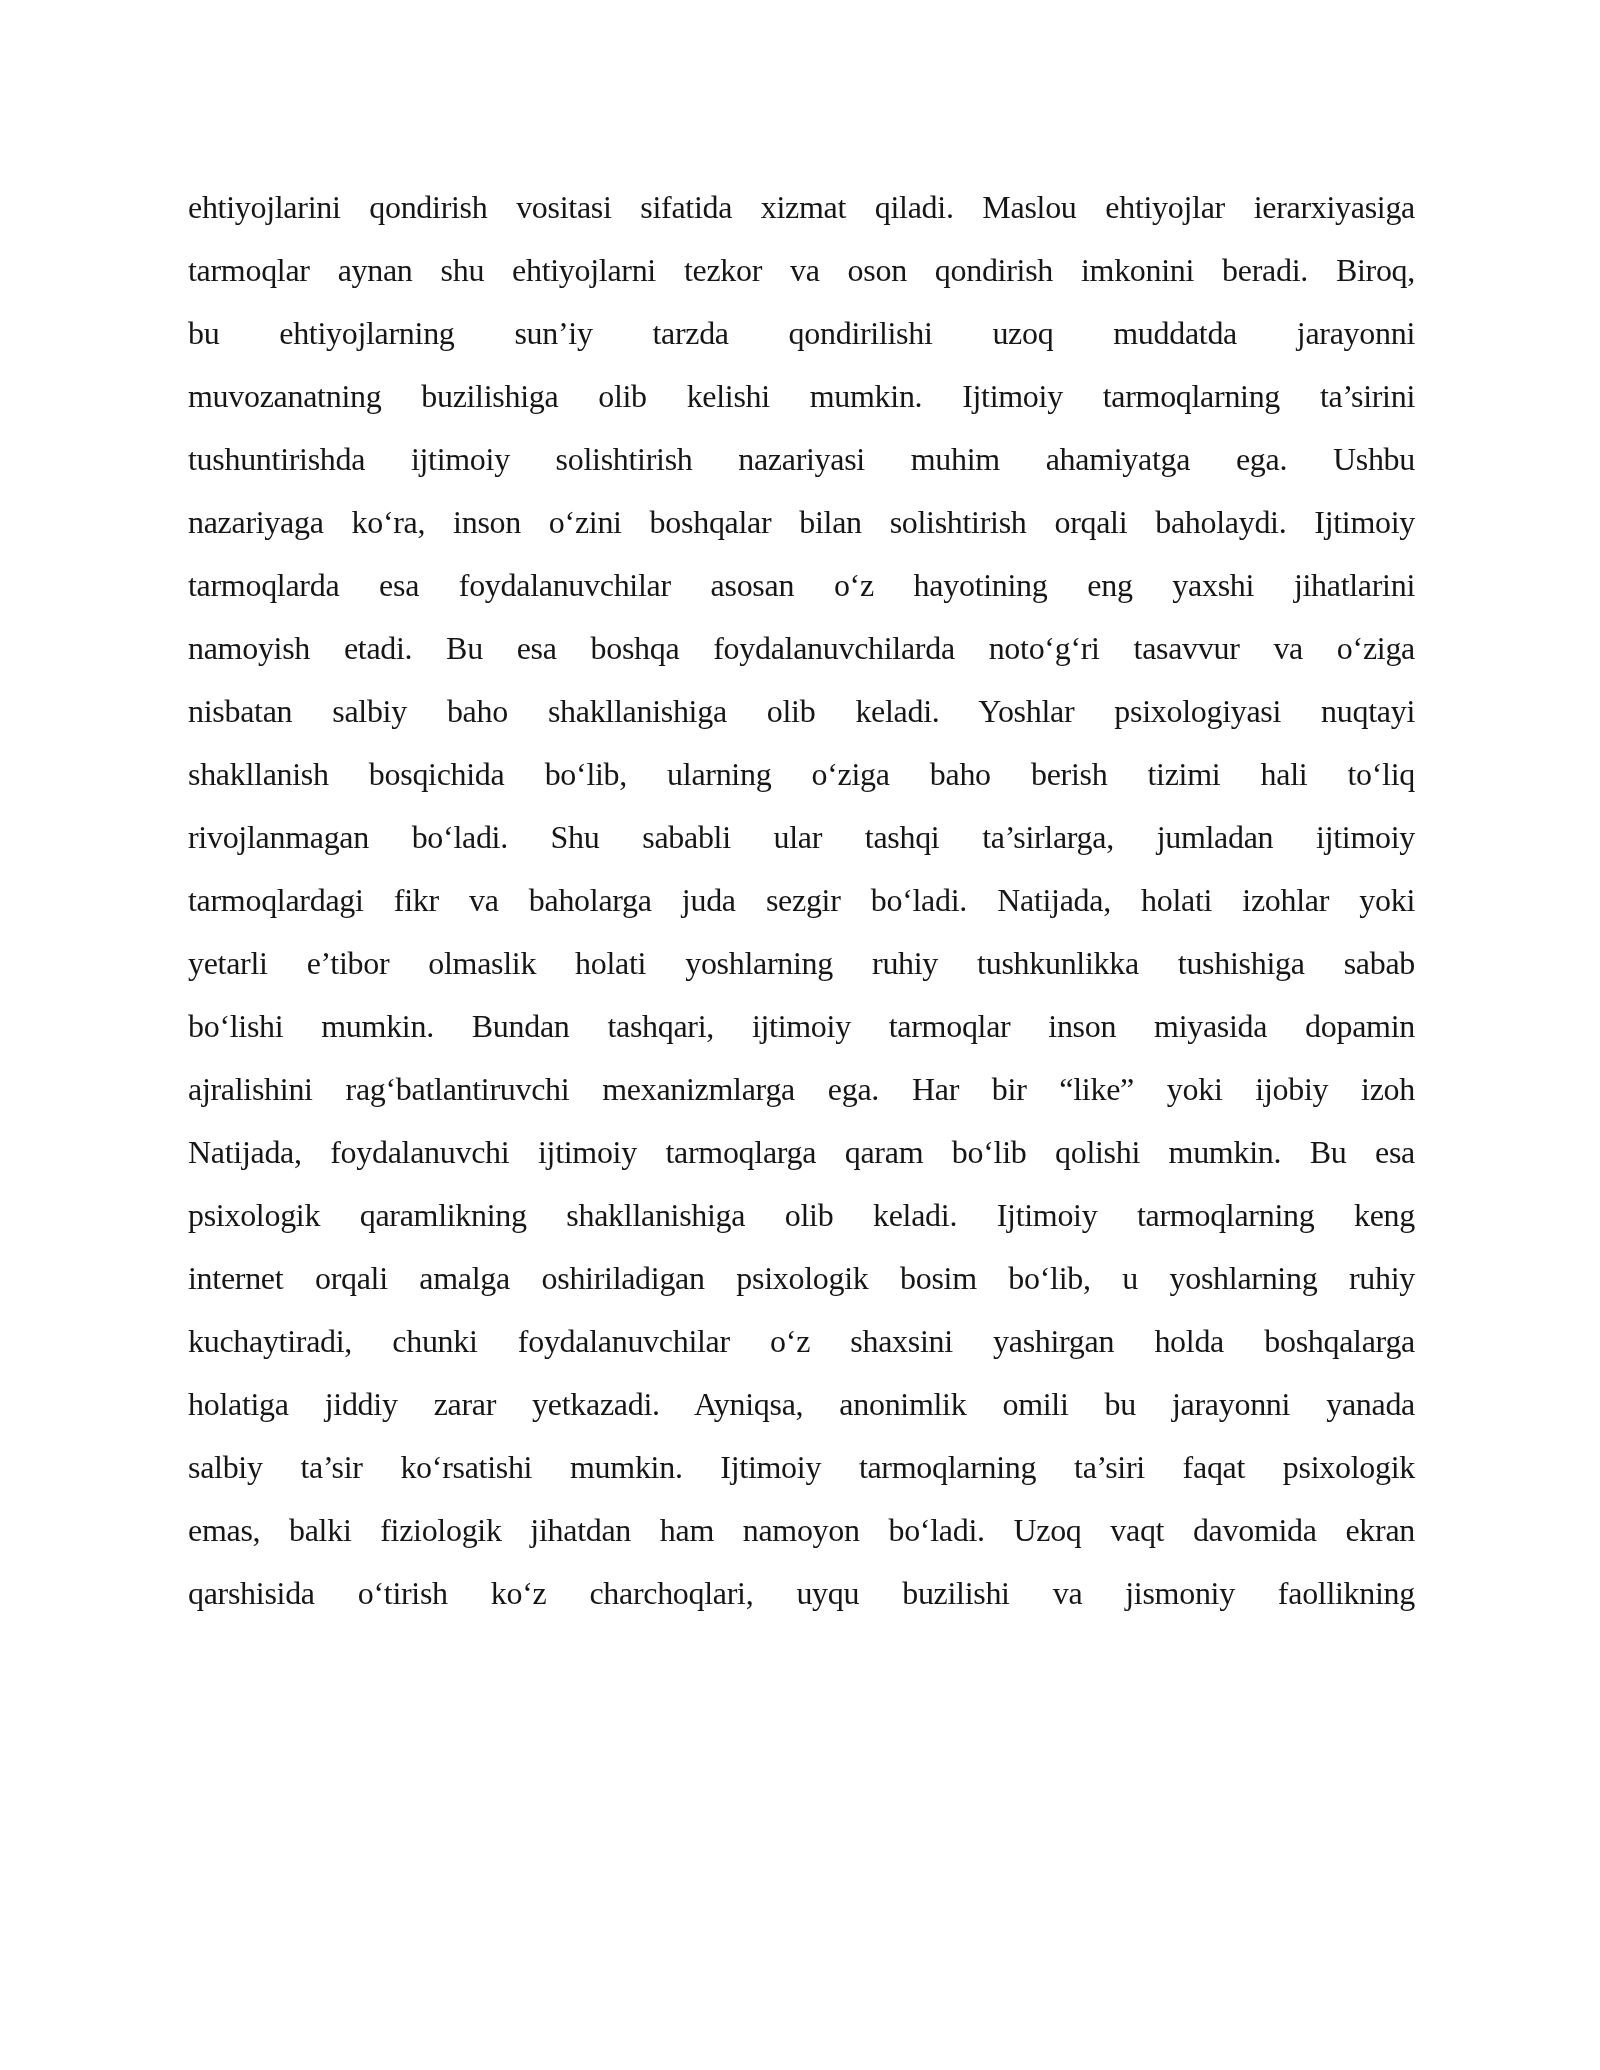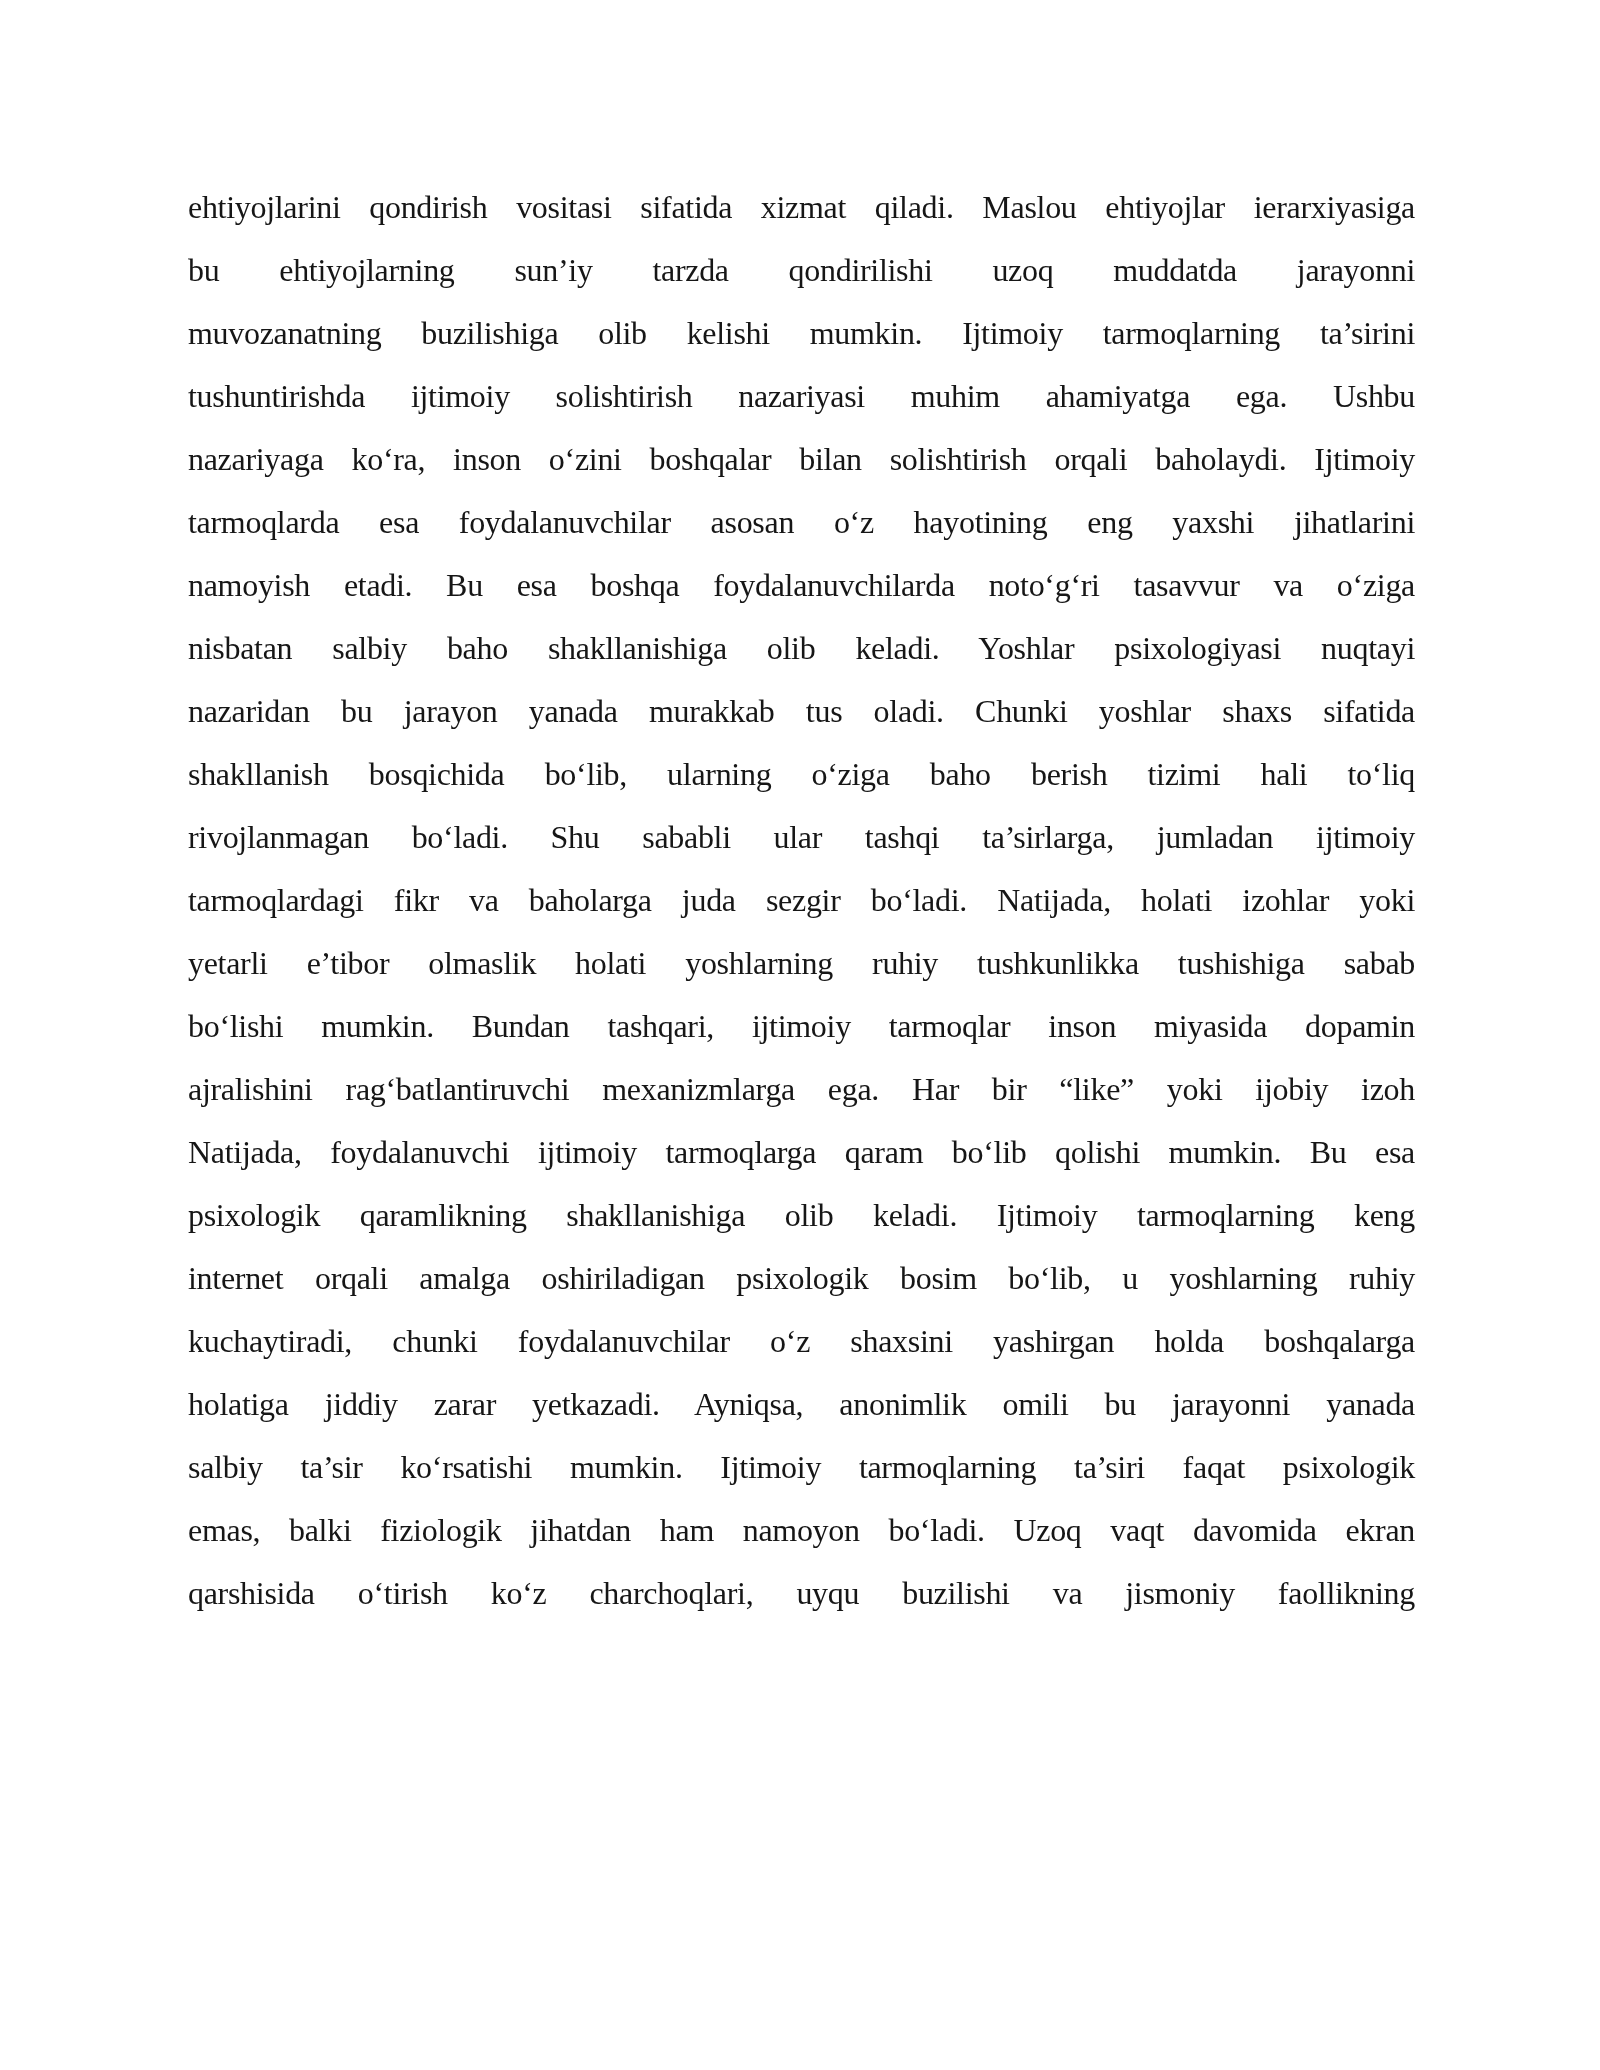--- a/index.html
+++ b/index.html
@@ -30,28 +30,28 @@
     -moz-text-align-last: justify;
     word-break: keep-all;
   }
 </style>
 </head>
 <body>
 
 <div class="page" style="background: rgb(255, 255, 255);">
   <div class="text-block" id="text-block" style="color: rgb(22, 22, 22);">
       <div class="line">ehtiyojlarini qondirish vositasi sifatida xizmat qiladi. Maslou ehtiyojlar ierarxiyasiga</div>
+      <div class="line">tarmoqlar aynan shu ehtiyojlarni tezkor va oson qondirish imkonini beradi. Biroq,</div>
       <div class="line">bu ehtiyojlarning sun’iy tarzda qondirilishi uzoq muddatda jarayonni</div>
       <div class="line">muvozanatning buzilishiga olib kelishi mumkin. Ijtimoiy tarmoqlarning ta’sirini</div>
       <div class="line">tushuntirishda ijtimoiy solishtirish nazariyasi muhim ahamiyatga ega. Ushbu</div>
       <div class="line">nazariyaga koʻra, inson oʻzini boshqalar bilan solishtirish orqali baholaydi. Ijtimoiy</div>
       <div class="line">tarmoqlarda esa foydalanuvchilar asosan oʻz hayotining eng yaxshi jihatlarini</div>
       <div class="line">namoyish etadi. Bu esa boshqa foydalanuvchilarda notoʻgʻri tasavvur va oʻziga</div>
       <div class="line">nisbatan salbiy baho shakllanishiga olib keladi. Yoshlar psixologiyasi nuqtayi</div>
-      <div class="line">nazaridan bu jarayon yanada murakkab tus oladi. Chunki yoshlar shaxs sifatida</div>
       <div class="line">shakllanish bosqichida boʻlib, ularning oʻziga baho berish tizimi hali toʻliq</div>
       <div class="line">rivojlanmagan boʻladi. Shu sababli ular tashqi ta’sirlarga, jumladan ijtimoiy</div>
       <div class="line">tarmoqlardagi fikr va baholarga juda sezgir boʻladi. Natijada, holati izohlar yoki</div>
       <div class="line">yetarli e’tibor olmaslik holati yoshlarning ruhiy tushkunlikka tushishiga sabab</div>
       <div class="line">boʻlishi mumkin. Bundan tashqari, ijtimoiy tarmoqlar inson miyasida dopamin</div>
       <div class="line">ajralishini ragʻbatlantiruvchi mexanizmlarga ega. Har bir “like” yoki ijobiy izoh</div>
       <div class="line">Natijada, foydalanuvchi ijtimoiy tarmoqlarga qaram boʻlib qolishi mumkin. Bu esa</div>
       <div class="line">psixologik qaramlikning shakllanishiga olib keladi. Ijtimoiy tarmoqlarning keng</div>
       <div class="line">internet orqali amalga oshiriladigan psixologik bosim boʻlib, u yoshlarning ruhiy</div>
       <div class="line">kuchaytiradi, chunki foydalanuvchilar oʻz shaxsini yashirgan holda boshqalarga</div>

